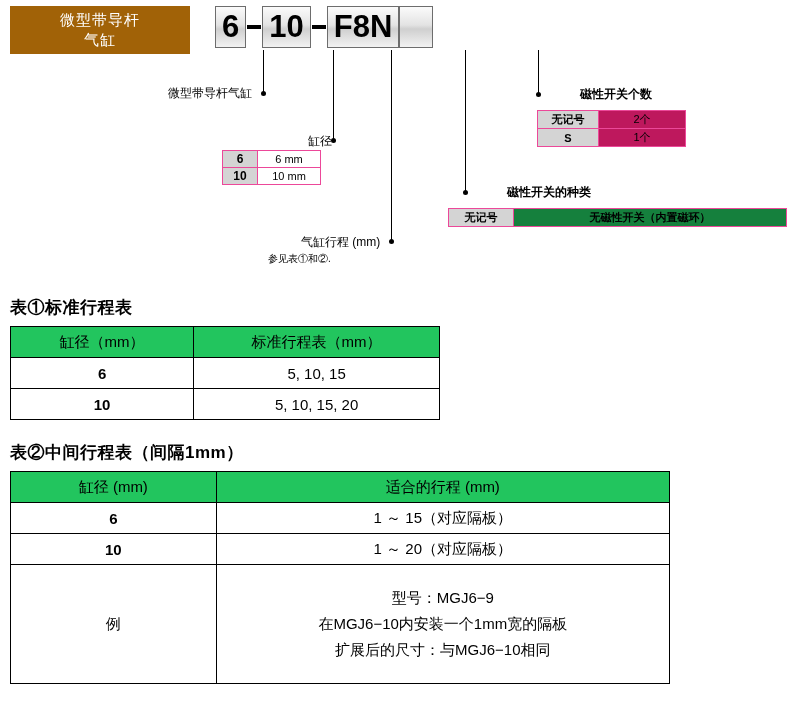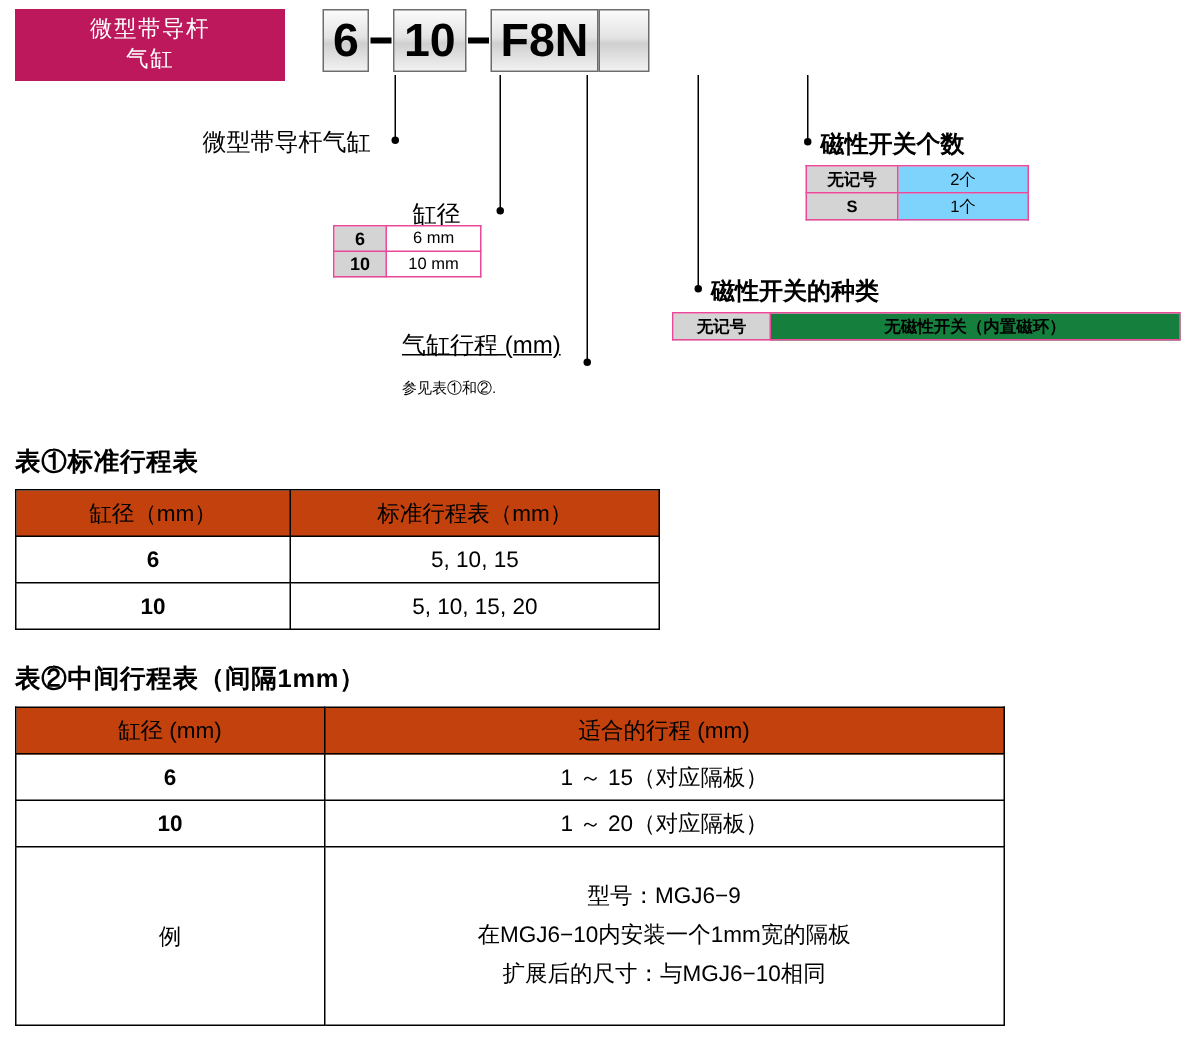--- a/index.html
+++ b/index.html
@@ -16,21 +16,21 @@
     overflow: hidden;
   }
 
   
   .title-box {
     position: absolute;
     left: 10px;
     top: 6px;
     width: 180px;
     height: 48px;
-    background: #be185d;
+    background: #a16207;
     color: #ffffff;
     display: flex;
     flex-direction: column;
     align-items: center;
     justify-content: center;
     font-size: 15px;
     line-height: 20px;
     letter-spacing: 1px;
   }
 
@@ -82,22 +82,23 @@
   }
   .dot {
     position: absolute;
     width: 5px;
     height: 5px;
     border-radius: 50%;
     background: #000000;
   }
   .callout-label {
     position: absolute;
-    font-size: 16px;
+    font-size: 12px;
     white-space: nowrap;
+    margin-left: 33px;
   }
   .callout-label.bold {
     font-weight: bold;
   }
   .sub-note {
     position: absolute;
     font-size: 10px;
     color: #000000;
     white-space: nowrap;
   }
@@ -121,21 +122,21 @@
   }
 
   
   #bore-table { left: 222px; top: 150px; }
   #bore-table td.k { width: 26px; background: #d4d4d4; font-weight: bold; font-size: 12px; }
   #bore-table td.v { width: 54px; text-align: center; font-size: 11px; }
 
   
   #switch-count-table { left: 537px; top: 110px; }
   #switch-count-table td.k { width: 52px; }
-  #switch-count-table td.v { width: 78px; background: #7dd3fc; }
+  #switch-count-table td.v { width: 78px; background: #be185d; }
 
   
   #switch-type-table { left: 448px; top: 208px; }
   #switch-type-table td.k { width: 56px; }
   #switch-type-table td.v { width: 264px; background: #15803d; font-weight: bold; }
 
   
   .table-title {
     position: absolute;
     font-size: 17px;
@@ -147,21 +148,21 @@
     border-collapse: collapse;
     font-size: 15px;
   }
   table.big td {
     border: 1px solid #000000;
     text-align: center;
     padding: 4px 6px;
     height: 22px;
   }
   table.big td.head {
-    background: #c2410c;
+    background: #22c55e;
     font-size: 15px;
   }
   table.big td.bold {
     font-weight: bold;
   }
 
   #table1 { left: 10px; top: 326px; width: 430px; }
   #table1 td.c1 { width: 180px; }
   #table1 td.c2 { width: 248px; }
 
@@ -205,21 +206,21 @@
     <td class="k hdr">6</td>
     <td class="v">6 mm</td>
   </tr>
   <tr>
     <td class="k hdr">10</td>
     <td class="v">10 mm</td>
   </tr>
 </tbody>
   </table>
 
-<div class="callout-label" style="left:268px; top:220px;text-decoration:underline;">气缸行程 (mm)</div>
+<div class="callout-label" style="left:268px; top:234px;">气缸行程 (mm)</div>
 <div class="sub-note" style="left:268px; top:252px;">参见表①和②.</div>
 <div class="dot" style="left:389px; top:239px;"></div>
 <div class="vline" style="left:391px; top:50px; height:191px;"></div>
 
 <div class="dot" style="left:536px; top:92px;"></div>
 <div class="callout-label bold" style="left:547px; top:86px;">磁性开关个数</div>
 <div class="vline" style="left:538px; top:50px; height:44px;"></div>
 
 <table class="mini" id="switch-count-table">
   <tbody>

